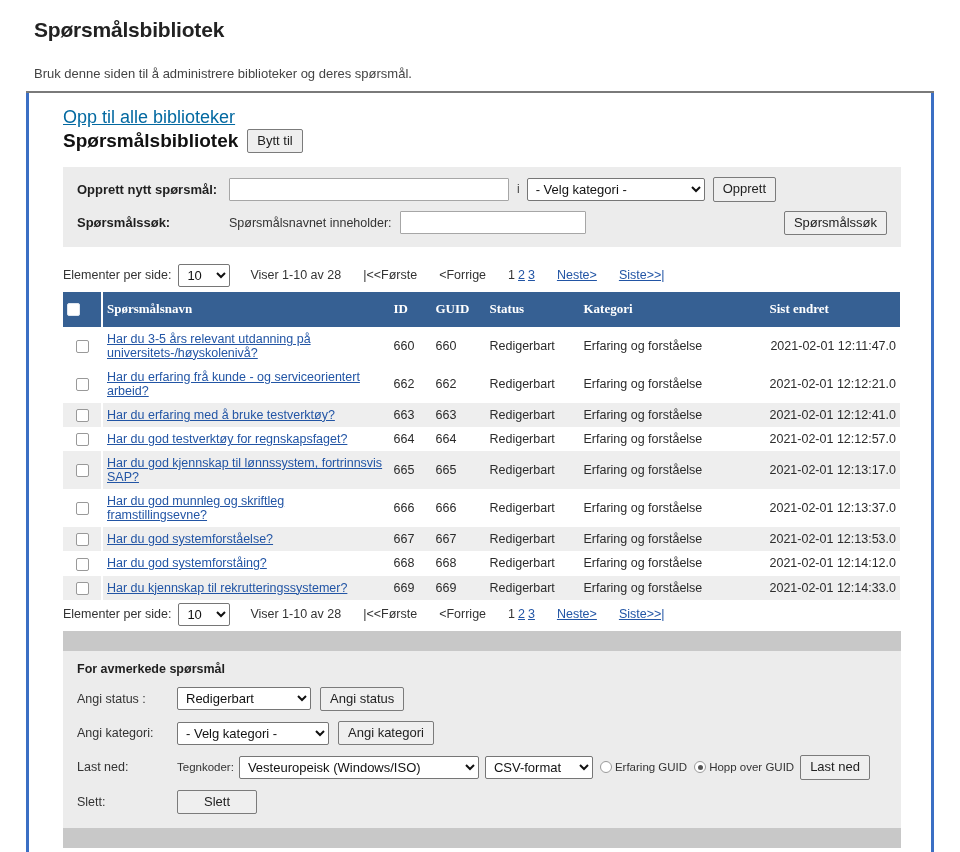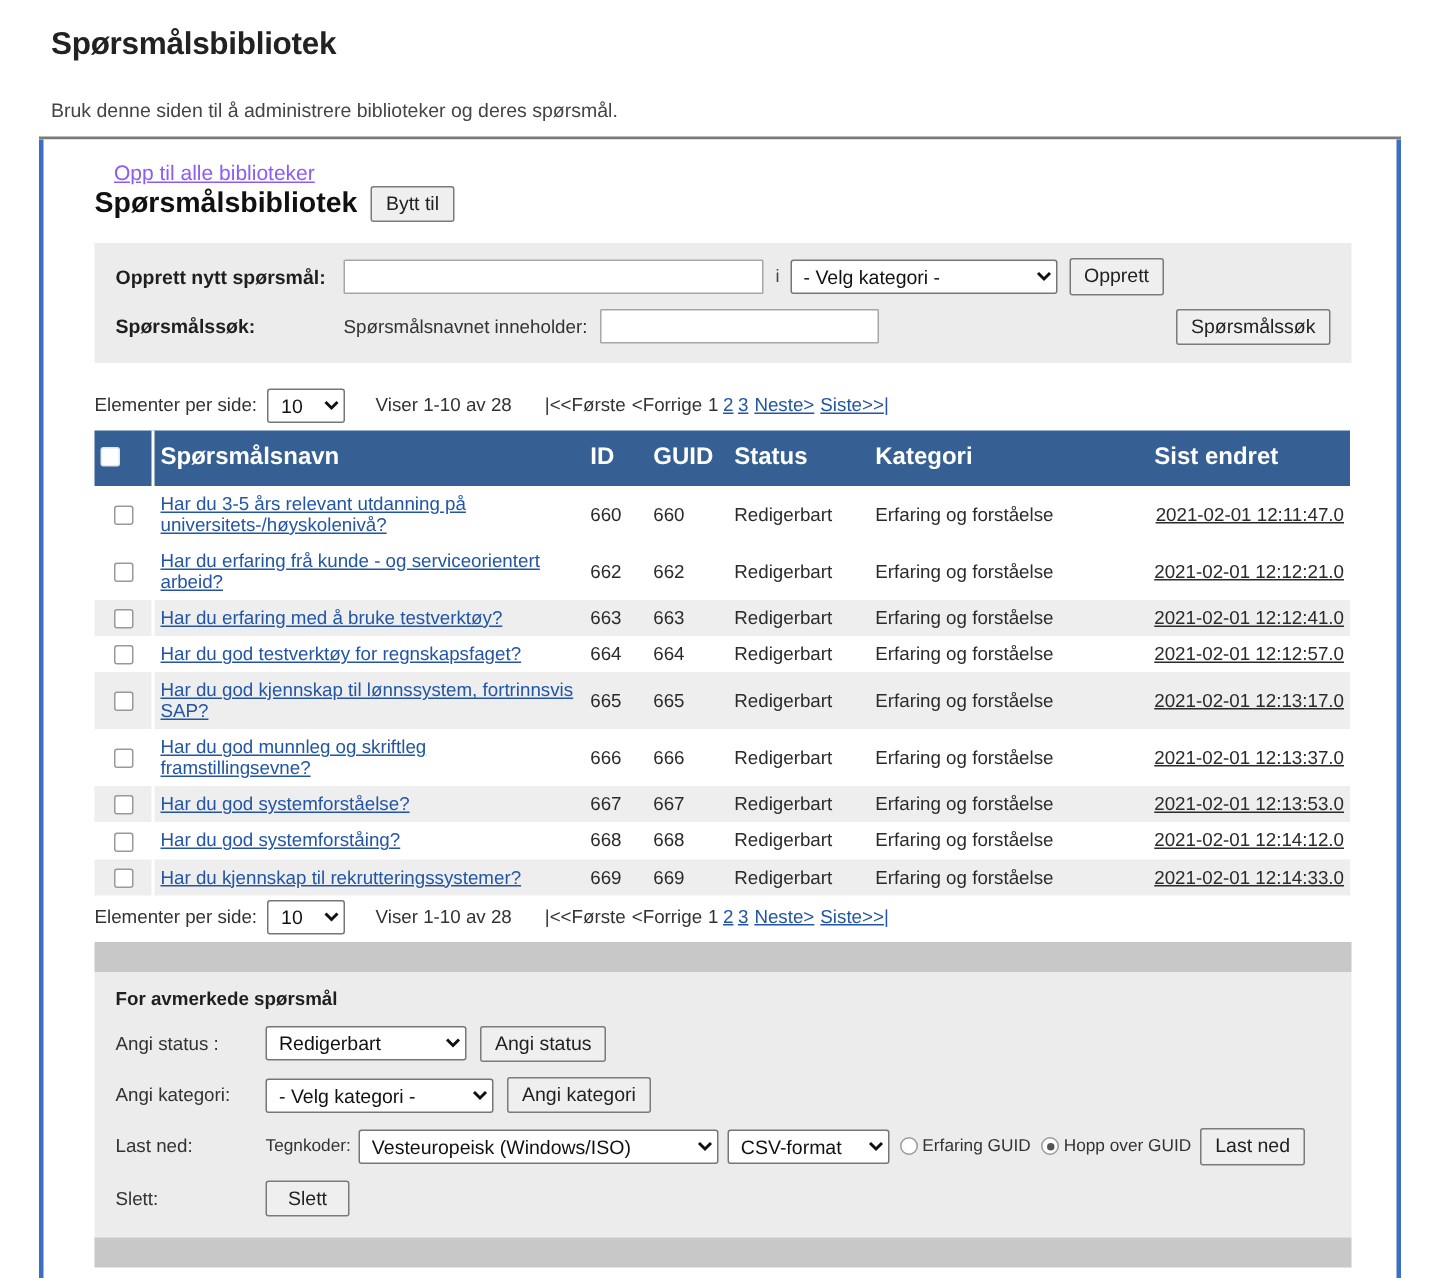--- a/index.html
+++ b/index.html
@@ -47,25 +47,25 @@
     height: 766px;
     box-sizing: border-box;
     padding: 14px 0 0 0;
     background: #ffffff;
   }
   .inner {
     margin: 0 30px 0 34px;
   }
 
   .uplink {
-    font-size: 14px;
-    color: #8b5cf6;
+    font-size: 18px;
+    color: #0369a1;
     text-decoration: underline;
     display: inline-block;
-    margin: 0 0 1px 13px;
+    margin: 0 0 1px 0;
     cursor: pointer;
   }
   .lib-row {
     display: flex;
     align-items: center;
     gap: 9px;
     margin: 0 0 14px 0;
   }
   .lib-title {
     font-size: 19px;
@@ -138,45 +138,46 @@
   
   .pager {
     display: flex;
     align-items: center;
     font-size: 12.5px;
     color: #333333;
     padding: 3px 0 5px 0;
   }
   .pager .pg-label { margin-right: 7px; }
   .pager .viser { margin-left: 20px; }
-  .pager .navgrp { margin-left: 22px; display: flex; align-items: center; gap: 4px; }
+  .pager .navgrp { margin-left: 22px; display: flex; align-items: center; gap: 22px; }
   .pg-static { color: #333333; }
   .pg-link {
     color: #2255a5;
     text-decoration: underline;
     cursor: pointer;
   }
   .pg-nums { display: flex; gap: 3px; }
   .pg-cur { color: #333333; }
 
   
   table.qt {
     border-collapse: collapse;
     width: 100%;
     font-size: 12.5px;
   }
   table.qt thead th {
     background: #366093;
     color: #ffffff;
     font-weight: bold;
-    font-size: 16px;
+    font-size: 13px;
     text-align: left;
     padding: 9px 4px 10px 4px;
     vertical-align: middle;
     white-space: nowrap;
+    font-family: Liberation Serif, serif;
   }
   th.c-chk, td.c-chk {
     width: 30px;
     text-align: center;
     padding-left: 6px;
     padding-right: 4px;
     border-right: 2px solid #ffffff;
   }
   th.c-name { padding-left: 10px; }
   th.c-id, td.c-id { width: 34px; text-align: left; }
@@ -191,21 +192,21 @@
     color: #2b2b2b;
   }
   table.qt tbody tr.odd { background: #ffffff; }
   table.qt tbody tr.even { background: #eeeeee; }
   td.c-name { padding-left: 10px; padding-right: 12px; }
   td.c-name a {
     color: #2255a5;
     text-decoration: underline;
     cursor: pointer;
   }
-  td.c-date { white-space: nowrap; text-decoration: underline; }
+  td.c-date { white-space: nowrap; }
 
   .cbox {
     width: 13px;
     height: 13px;
     border: 1px solid #999999;
     background: #ffffff;
     border-radius: 2px;
     display: inline-block;
     vertical-align: middle;
     cursor: pointer;
@@ -497,19 +498,19 @@
         <span class="radio-wrap">
           <span class="radio on" id="radio-skip"></span>
           <span class="rl">Hopp over GUID</span>
         </span>
         <span style="width:6px;"></span>
         <button class="btn">Last ned</button>
       </div>
 
       <div class="bulk-row">
         <span class="bulk-label">Slett:</span>
-        <button class="btn" style="padding:3px 14px;">Slett</button>
+        <button class="btn" style="padding:3px 26px;">Slett</button>
       </div>
     </div>
     <div class="bulk-foot"></div>
 
   </div>
 </div>
 
 </body></html>

